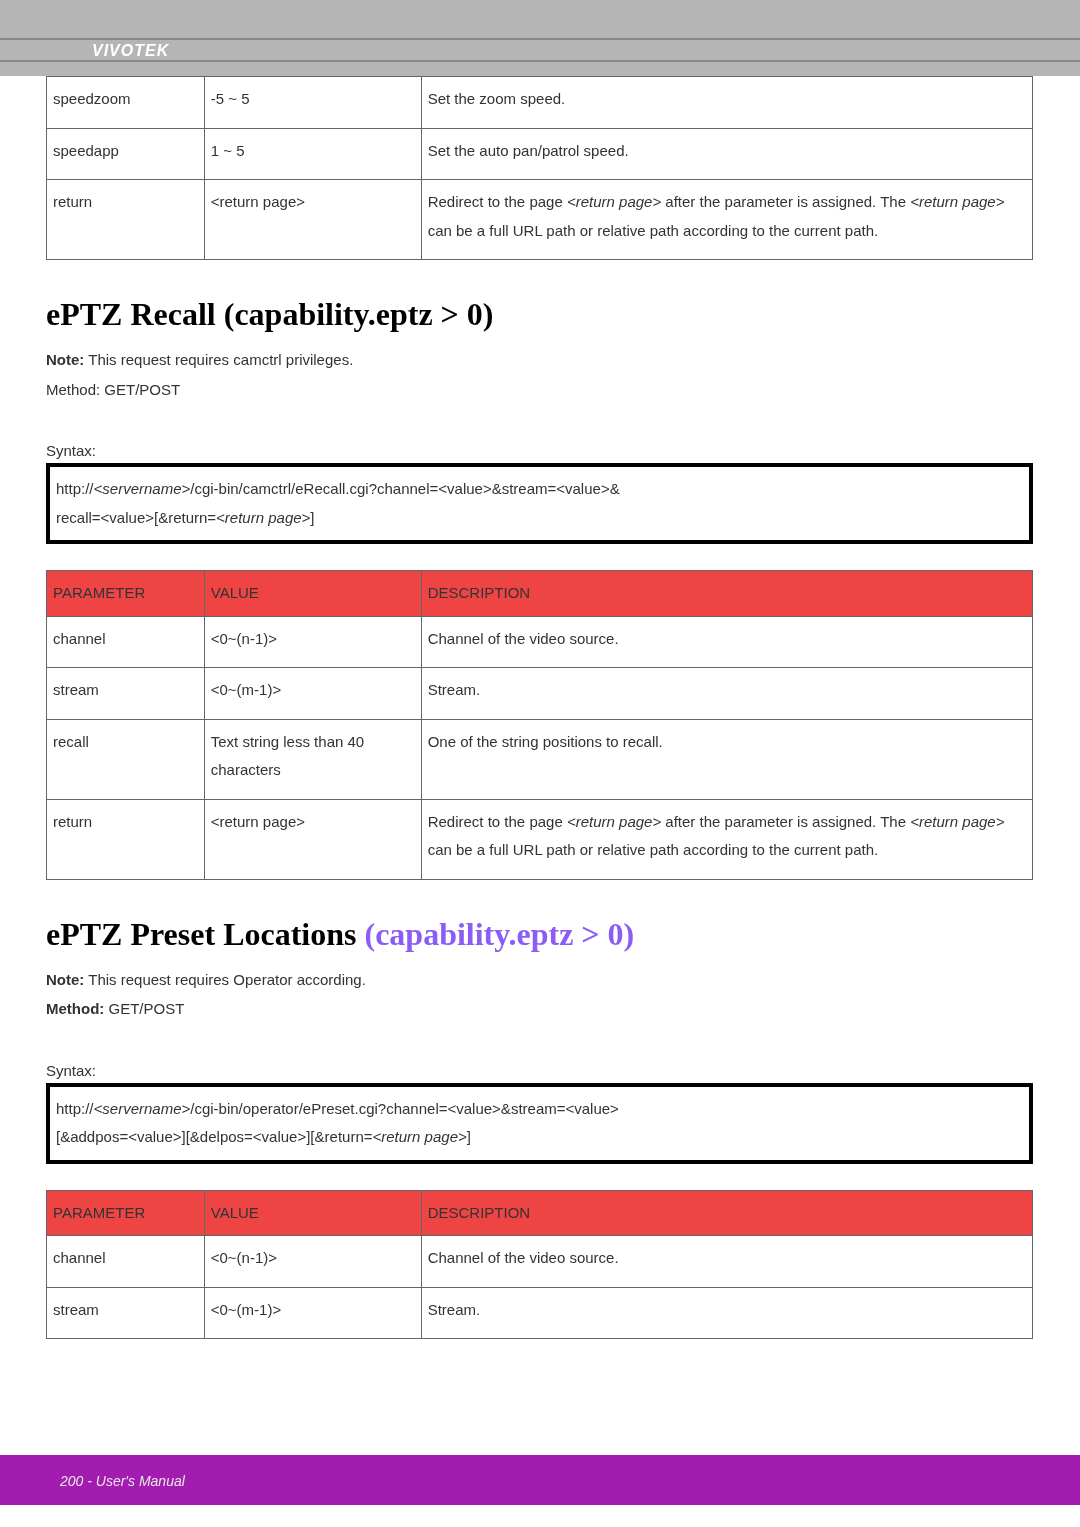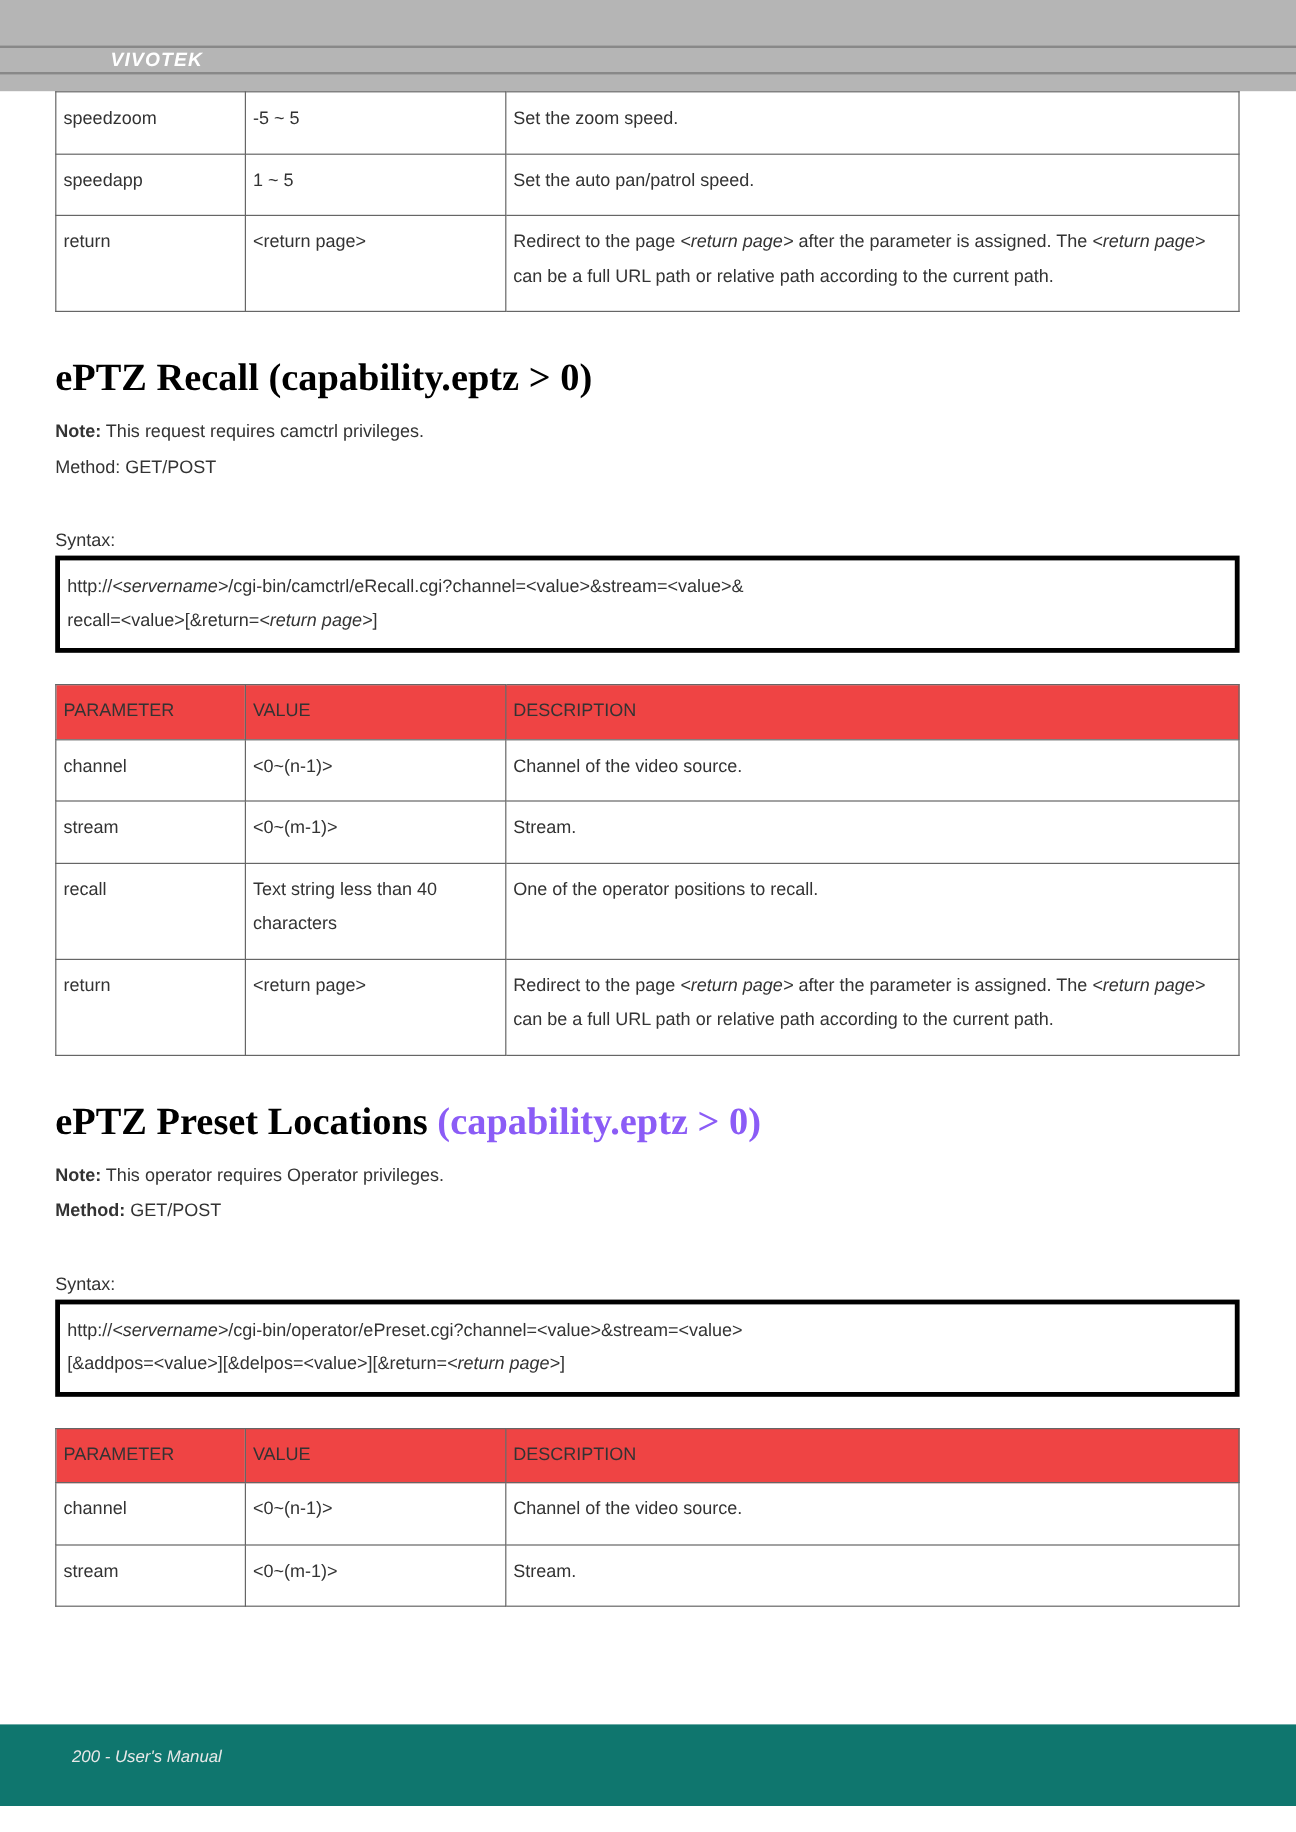--- a/index.html
+++ b/index.html
@@ -75,25 +75,25 @@
     line-height: 1.9;
     margin-bottom: 26px;
   }
   .footer {
     position: absolute;
     bottom: 22px;
     left: 60px;
     color: #e8e8e8;
     font-style: italic;
     font-size: 14px;
-    background: #0f766e;
+    background: #a21caf;
     width: 100%;
     left:0;
     padding: 18px 0 0 60px;
-    height:68px;
+    height:50px;
   }
   .page-outer {
     background:#b5b5b5;
     padding-bottom:0;
   }
 </style>
 </head>
 <body>
 
 <div class="page-outer">
@@ -154,37 +154,37 @@
         <td>Channel of the video source.</td>
       </tr>
       <tr>
         <td>stream</td>
         <td>&lt;0~(m-1)&gt;</td>
         <td>Stream.</td>
       </tr>
       <tr>
         <td>recall</td>
         <td>Text string less than 40 characters</td>
-        <td>One of the operator positions to recall.</td>
+        <td>One of the string positions to recall.</td>
       </tr>
       <tr>
         <td>return</td>
         <td>&lt;return page&gt;</td>
         <td>
           <span>Redirect to the page </span><span class="italic">&lt;return page&gt;</span><span> after the parameter is assigned. The </span><span class="italic">&lt;return page&gt;</span><span> can be a full URL path or relative path according to the current path.</span>
         </td>
       </tr>
     </tbody>
         </table>
 
     <h2 class="section">
       <span>ePTZ Preset Locations </span><span class="cap-red">(capability.eptz &gt; 0)</span>
     </h2>
     <div class="note-line">
-      <span class="bold">Note:</span><span> This operator requires Operator privileges.</span>
+      <span class="bold">Note:</span><span> This request requires Operator according.</span>
     </div>
     <div class="note-line">
       <span class="bold">Method:</span><span> GET/POST</span>
     </div>
 
     <div class="syntax-label">Syntax:</div>
     <div class="syntax-box">
       <span>http://</span><span class="italic">&lt;servername&gt;</span><span>/cgi-bin/operator/ePreset.cgi?channel=&lt;value&gt;&amp;stream=&lt;value&gt;</span><br>
       <span>[&amp;addpos=&lt;value&gt;][&amp;delpos=&lt;value&gt;][&amp;return=</span><span class="italic">&lt;return page&gt;</span><span>]</span>
     </div>

